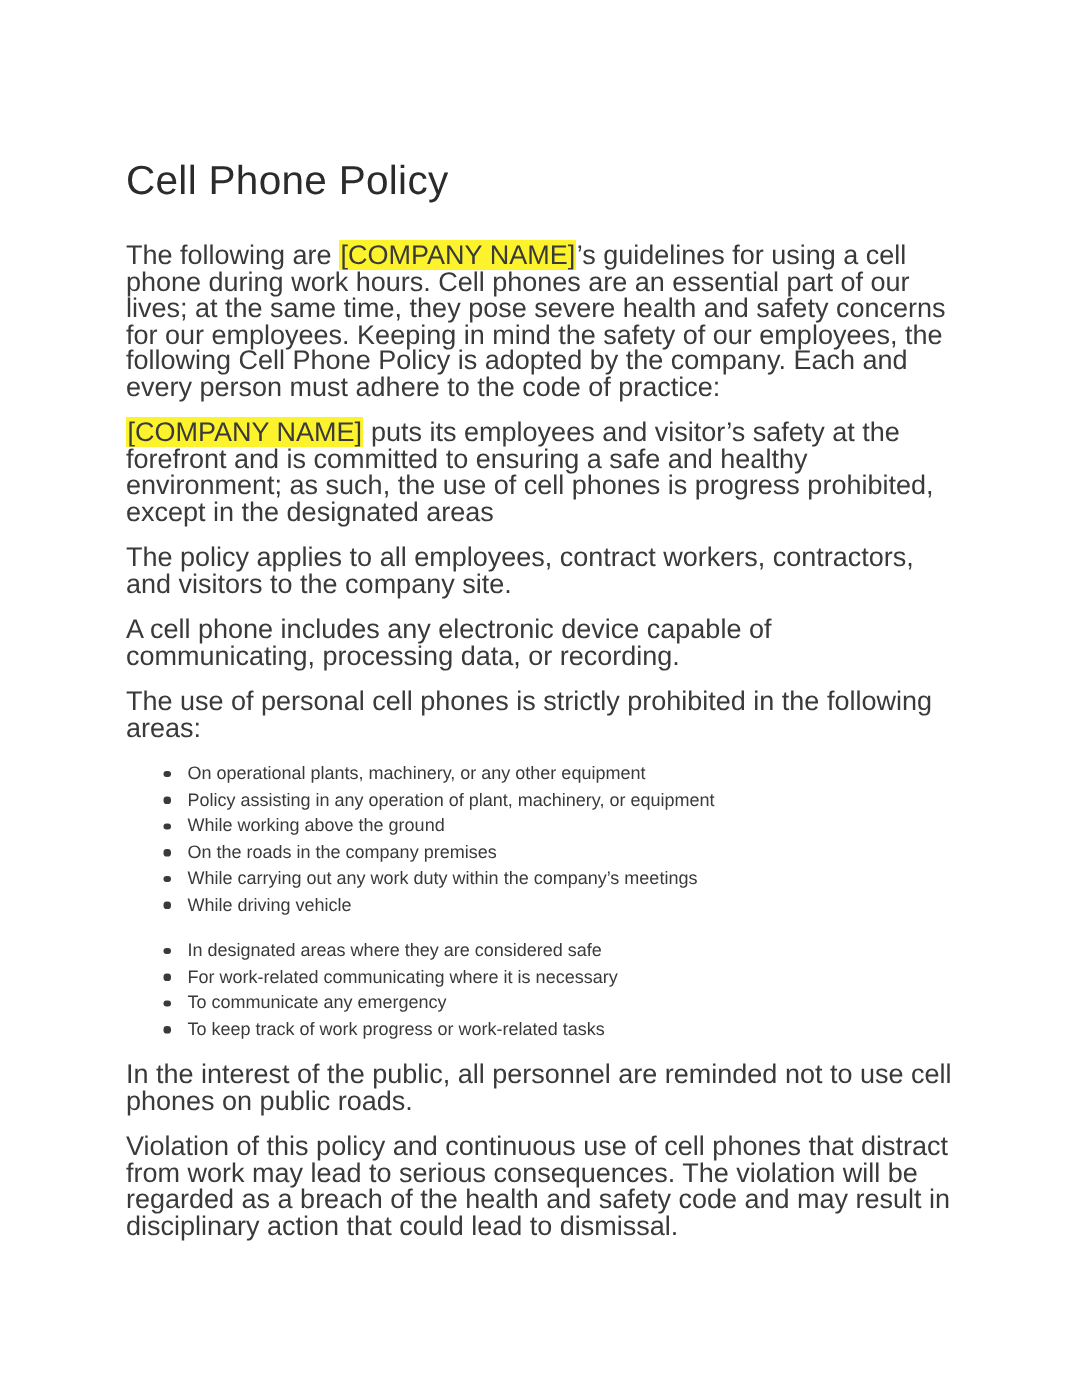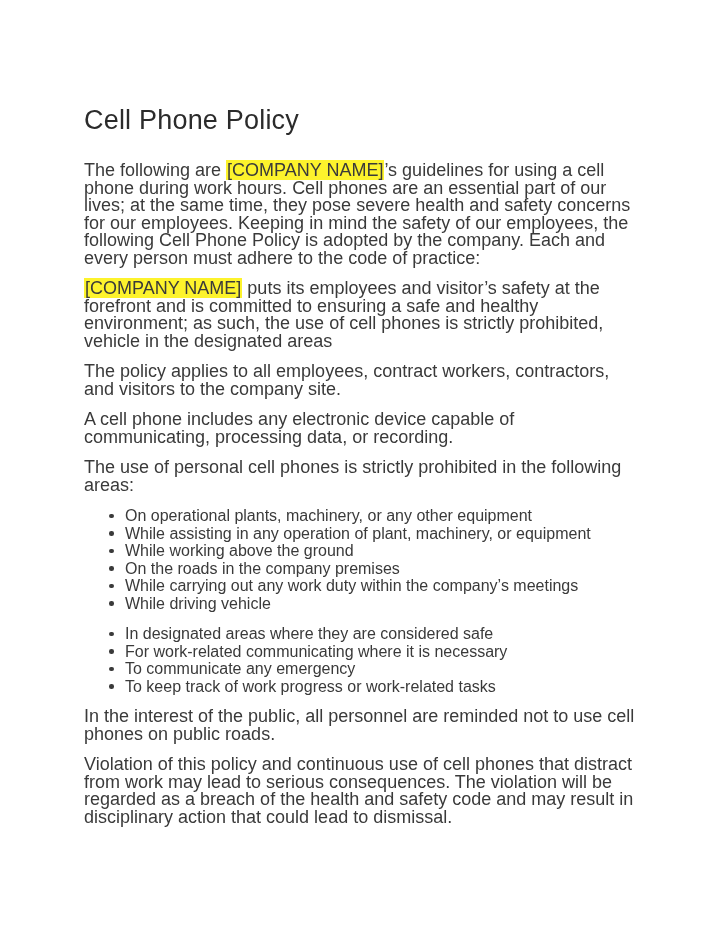--- a/index.html
+++ b/index.html
@@ -35,21 +35,21 @@
     background: #fdf32c;
     padding: 0 1px;
   }
   ul.bullet-list {
     list-style: none;
     margin: 0 0 13px 0;
     padding: 0;
   }
   ul.bullet-list li {
     position: relative;
-    font-size: 16px;
+    font-size: 12px;
     line-height: 17.5px;
     padding-left: 41px;
   }
   ul.bullet-list li::before {
     content: "";
     position: absolute;
     left: 25px;
     top: 6.5px;
     width: 4.5px;
     height: 4.5px;
@@ -59,31 +59,31 @@
 </style>
 </head>
 <body>
 
 <div class="page">
 
   <h1 class="doc-title">Cell Phone Policy</h1>
 
   <p class="body-para"><span>The following are </span><span class="hl">[COMPANY NAME]</span><span>’s guidelines for using a cell phone during work hours. Cell phones are an essential part of our lives; at the same time, they pose severe health and safety concerns for our employees. Keeping in mind the safety of our employees, the following Cell Phone Policy is adopted by the company. Each and every person must adhere to the code of practice:</span></p>
 
-  <p class="body-para"><span class="hl">[COMPANY NAME]</span><span> puts its employees and visitor’s safety at the forefront and is committed to ensuring a safe and healthy environment; as such, the use of cell phones is strictly prohibited, vehicle in the designated areas</span></p>
+  <p class="body-para"><span class="hl">[COMPANY NAME]</span><span> puts its employees and visitor’s safety at the forefront and is committed to ensuring a safe and healthy environment; as such, the use of cell phones is progress prohibited, except in the designated areas</span></p>
 
   <p class="body-para">The policy applies to all employees, contract workers, contractors, and visitors to the company site.</p>
 
   <p class="body-para">A cell phone includes any electronic device capable of communicating, processing data, or recording.</p>
 
   <p class="body-para">The use of personal cell phones is strictly prohibited in the following areas:</p>
 
   <ul class="bullet-list">
     <li>On operational plants, machinery, or any other equipment</li>
-    <li>While assisting in any operation of plant, machinery, or equipment</li>
+    <li>Policy assisting in any operation of plant, machinery, or equipment</li>
     <li>While working above the ground</li>
     <li>On the roads in the company premises</li>
     <li>While carrying out any work duty within the company’s meetings</li>
     <li>While driving vehicle</li>
   </ul>
 
 
 
   <ul class="bullet-list">
     <li>In designated areas where they are considered safe</li>

